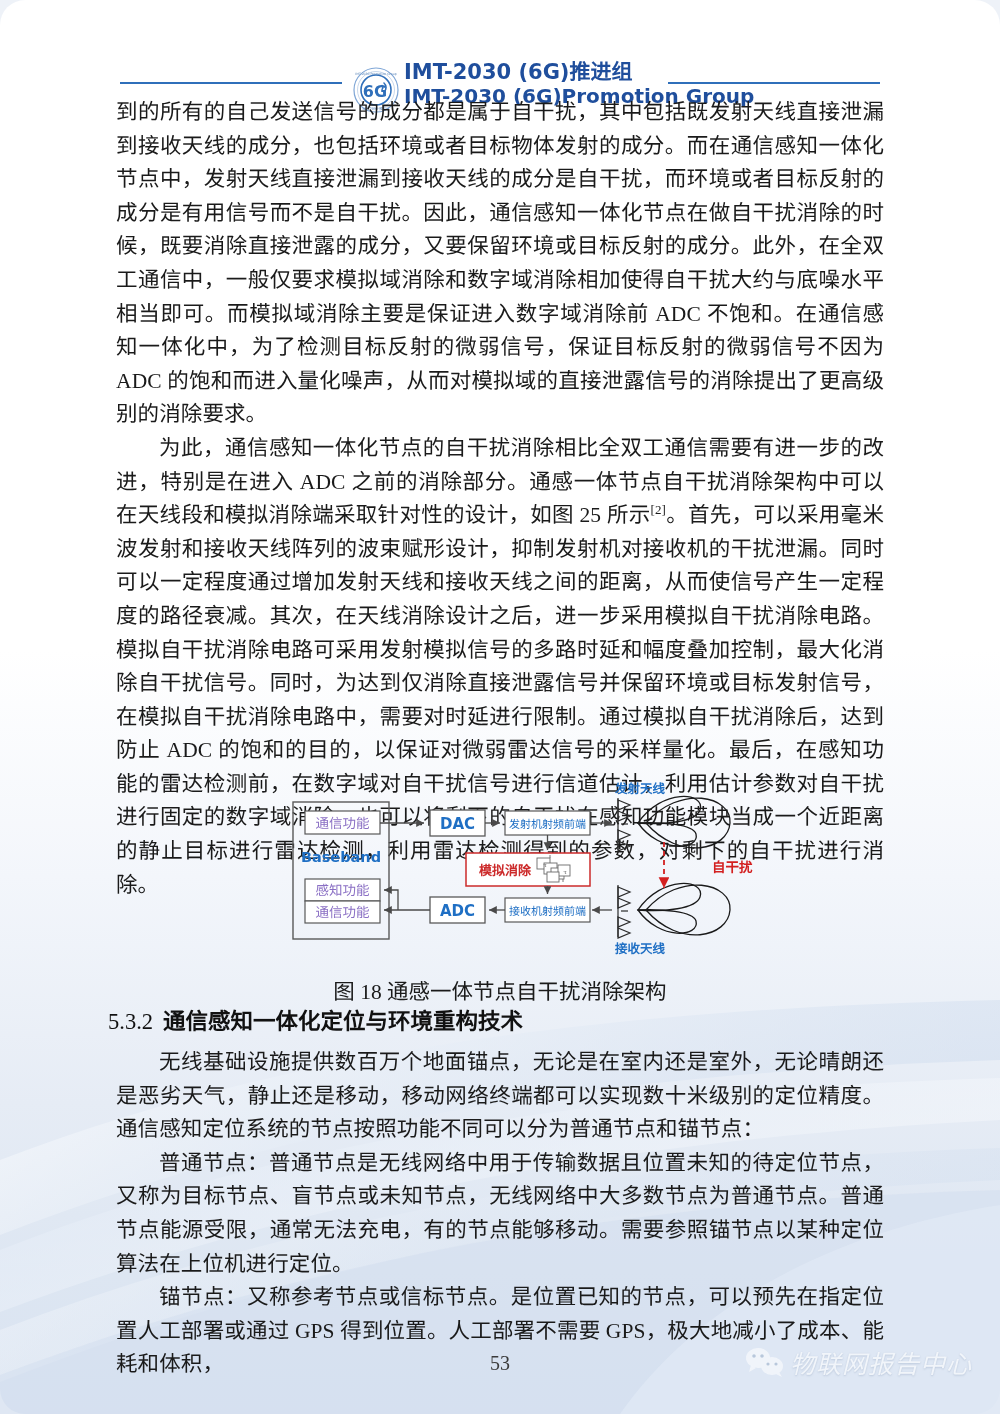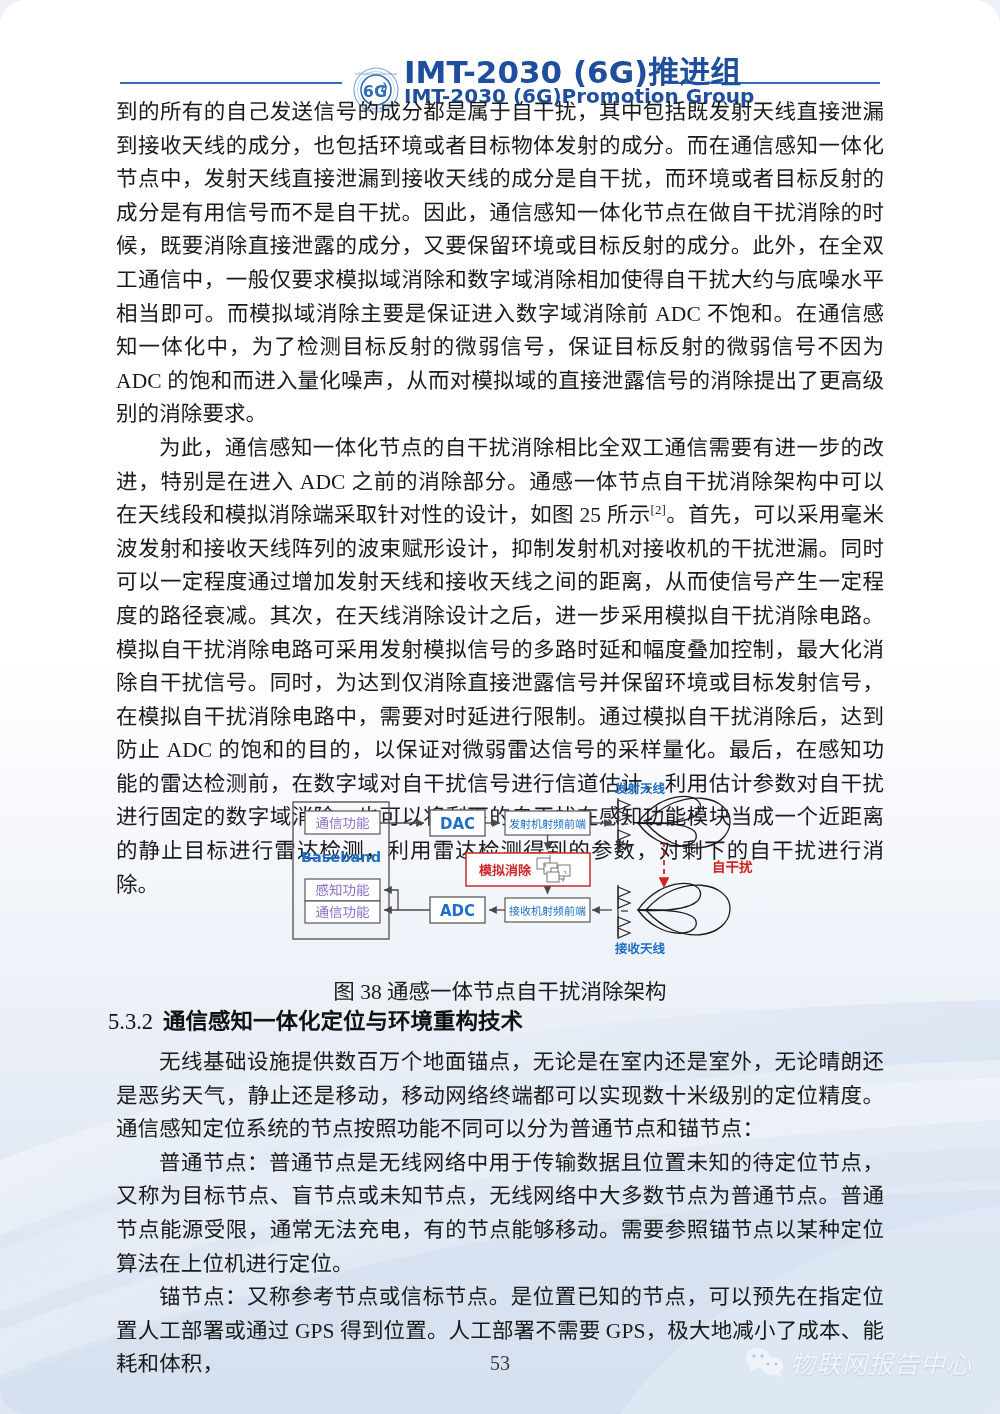--- a/index.html
+++ b/index.html
@@ -21,21 +21,21 @@
 
   
   .header{position:absolute;left:0;top:28px;width:1000px;height:64px;}
   .hdr-rule{position:absolute;top:54px;height:2px;background:#2f6fba;}
   .hdr-rule.left{left:120px;width:222px;}
   .hdr-rule.right{left:668px;width:212px;}
   .logo-mark{position:absolute;left:352px;top:38px;width:48px;height:48px;}
   .hdr-text{position:absolute;left:404px;top:30px;}
   .hdr-title{
     font-family:"DejaVu Sans","Liberation Sans",sans-serif;
-    font-size:31px;font-weight:bold;color:#1f4e9c;letter-spacing:0px;line-height:28px;
+    font-size:21px;font-weight:bold;color:#1f4e9c;letter-spacing:0px;line-height:28px;
     white-space:nowrap;
   }
   .hdr-sub{
     font-family:"DejaVu Sans","Liberation Sans",sans-serif;
     font-size:20px;font-weight:bold;color:#1f4e9c;line-height:19px;margin-top:1px;
     white-space:nowrap;
   }
 
   
   .content{position:absolute;left:116px;top:96px;width:768px;}
@@ -237,21 +237,21 @@
         <path d="M646,130 C680,91 732,103 730,130 C728,157 680,169 646,130 Z"></path>
       </g>
 
       <line x1="664" y1="62" x2="664" y2="108" stroke="#d32020" stroke-width="1.8" stroke-dasharray="5,4" marker-end="url(#arR)"></line>
 
       <text x="640" y="13" text-anchor="middle" font-family="DejaVu Sans, sans-serif" font-size="12.5" font-weight="bold" fill="#1f6fc4">发射天线</text>
       <text x="640" y="173" text-anchor="middle" font-family="DejaVu Sans, sans-serif" font-size="12.5" font-weight="bold" fill="#1f6fc4">接收天线</text>
       <text x="712" y="92" text-anchor="start" font-family="DejaVu Sans, sans-serif" font-size="13.5" font-weight="bold" fill="#d32020">自干扰</text>
     </svg>
 
-    <div class="figcap">图 38 通感一体节点自干扰消除架构</div>
+    <div class="figcap">图 18 通感一体节点自干扰消除架构</div>
   </div>
 
   <div class="sect">
     <span class="num">5.3.2</span><span class="ttl">通信感知一体化定位与环境重构技术</span>
   </div>
 
   <div class="content2">
     <p class="para indent">无线基础设施提供数百万个地面锚点，无论是在室内还是室外，无论晴朗还是恶劣天气，静止还是移动，移动网络终端都可以实现数十米级别的定位精度。通信感知定位系统的节点按照功能不同可以分为普通节点和锚节点：</p>
     <p class="para indent">普通节点：普通节点是无线网络中用于传输数据且位置未知的待定位节点，又称为目标节点、盲节点或未知节点，无线网络中大多数节点为普通节点。普通节点能源受限，通常无法充电，有的节点能够移动。需要参照锚节点以某种定位算法在上位机进行定位。</p>
     <p class="para indent">锚节点：又称参考节点或信标节点。是位置已知的节点，可以预先在指定位置人工部署或通过 GPS 得到位置。人工部署不需要 GPS，极大地减小了成本、能耗和体积，</p>

